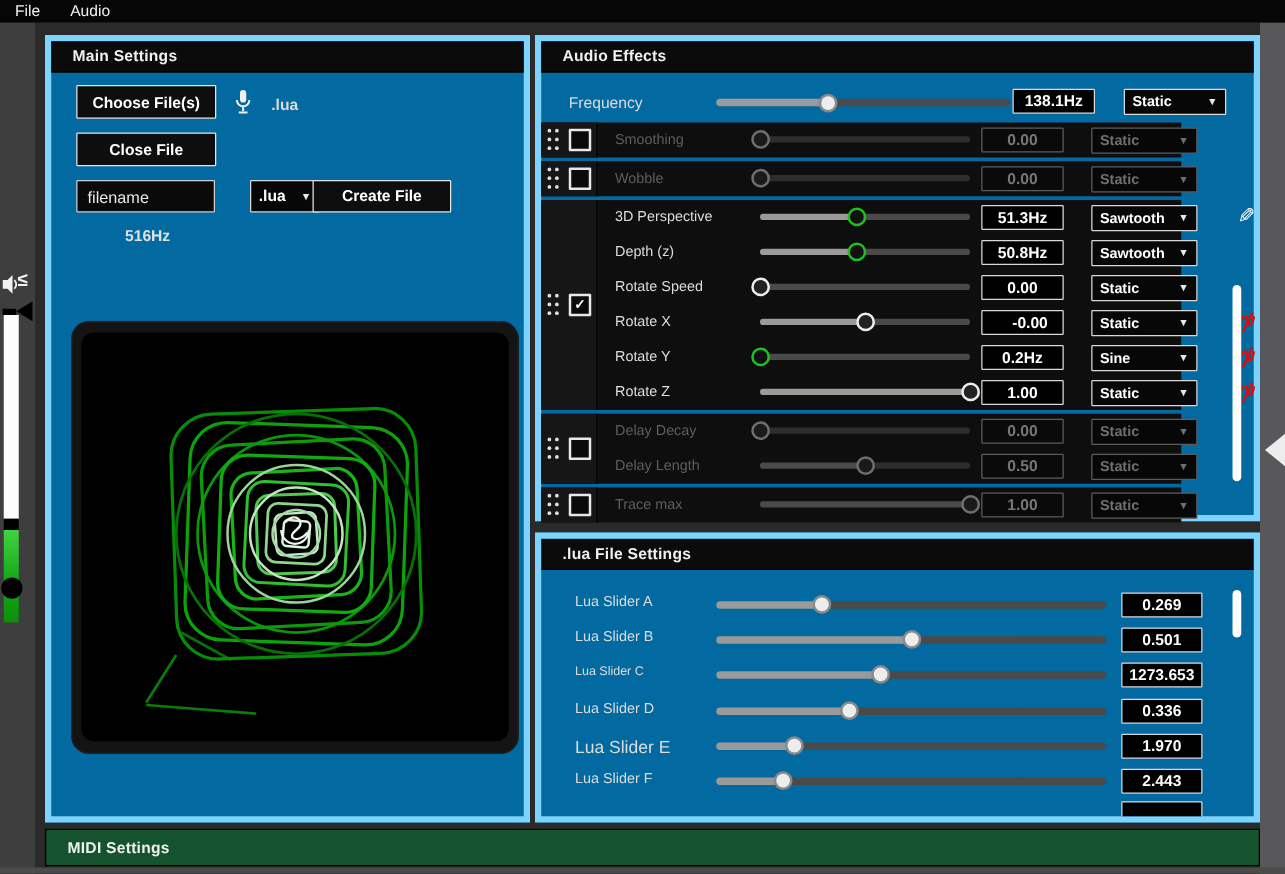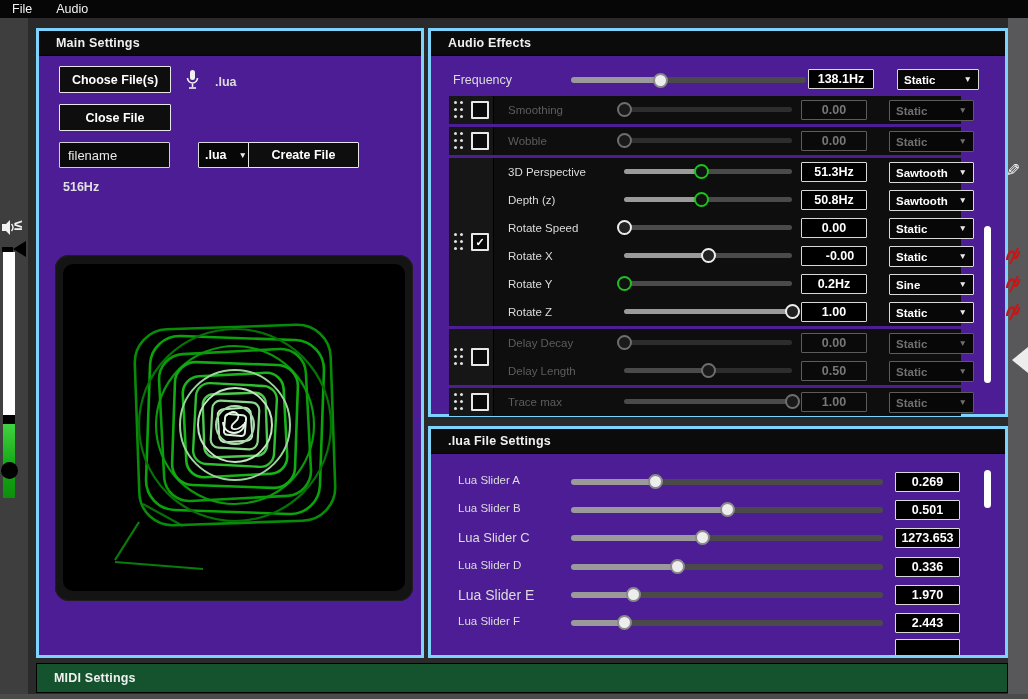--- a/index.html
+++ b/index.html
@@ -11,21 +11,21 @@
   .menu-bar{left:0;top:0;width:1028px;height:18px;background:#060606;display:flex;align-items:center;z-index:30;}
   .menu-item{color:#f2f2f2;font-size:12.5px;padding:0 12px;height:18px;display:flex;align-items:center;cursor:default;}
 
   
   .left-strip{left:0;top:18;width:28px;height:681px;background:#3e3e3e;top:18px;}
   .right-strip{left:1008px;top:18px;width:20px;height:681px;background:#58585a;}
   .content-bg{left:28px;top:18px;width:980px;height:676px;background:#2a2a2a;}
   .bottom-strip{left:0;top:694px;width:1028px;height:5px;background:#4b4b4b;}
 
   
-  .panel{background:#4c1d95;border:3px solid #7dd3fc;box-sizing:border-box;}
+  .panel{background:#0369a1;border:5px solid #7dd3fc;box-sizing:border-box;}
   .panel-header{position:absolute;left:0;top:0;right:0;height:24px;background:#0b0b0b;border-bottom:1px solid #000;
       display:flex;align-items:center;}
   .panel-title{color:#f0f0f0;font-size:12.5px;font-weight:bold;padding-left:17px;letter-spacing:.2px;}
 
   
   .btn{position:absolute;background:#0e0e0e;border:1.5px solid #e6e6e6;border-radius:1px;color:#fff;
       font-size:12.5px;font-weight:bold;display:flex;align-items:center;justify-content:center;
       box-sizing:border-box;cursor:pointer;font-family:"Liberation Sans",sans-serif;}
   .text-input{position:absolute;background:#0a0a0a;border:1.5px solid #cfcfcf;border-radius:1px;color:#e8e8e8;
       font-size:13px;padding:0 0 0 8px;box-sizing:border-box;font-family:"Liberation Sans",sans-serif;outline:none;}
@@ -78,21 +78,21 @@
   .vol-thumb{left:1px;top:462px;width:17px;height:17px;background:#000;border-radius:50%;}
   .vol-arrow{left:13px;top:241px;width:0;height:0;border-top:8px solid transparent;border-bottom:8px solid transparent;border-right:13px solid #000;}
   .vol-tick{left:2px;top:247px;width:11px;height:5px;background:#000;}
   .thresh{left:14px;top:216px;color:#f2f2f2;font-size:15px;font-weight:bold;}
 
   
   .scope-frame{left:16px;top:224px;width:358px;height:346px;background:#141414;border-radius:14px;
       box-shadow:inset 0 0 0 1px #1f1f1f;}
   .scope-screen{position:absolute;left:8px;top:9px;width:342px;height:327px;background:#000;border-radius:10px;overflow:hidden;}
 
-  .freq-readout{position:absolute;color:#e0e0e0;font-size:12.5px;font-weight:bold;}
+  .freq-readout{position:absolute;color:#e0e0e0;font-size:12.5px;font-weight:bold;margin-left:35px;}
   .small-label{position:absolute;color:#dcdcdc;font-size:12.5px;}
 </style>
 </head>
 <body>
 
 <div class="abs menu-bar">
   <div class="menu-item">File</div>
   <div class="menu-item">Audio</div>
 </div>
 
@@ -177,21 +177,21 @@
 
   <span class="small-label" style="left:22px;top:42px;">Frequency</span>
   <div class="track" id="freq-track" style="left: 140px; top: 46px; width: 235px; background: linear-gradient(to right, rgb(154, 154, 154) 38%, rgb(74, 74, 74) 38%);"></div>
   <div class="thumb fill-white" id="freq-thumb" style="top: 42px; left: 222.3px;"></div>
   <div class="value-box" style="left:377px;top:38px;width:66px;height:20px;">138.1Hz</div>
   <div class="dropdown" style="left:449px;top:38px;width:82px;height:21px;">
     <span>Static</span>
     <span class="dd-arrow">▼</span>
   </div>
 
-  <div class="rows-wrap" id="effect-groups" style="left:18px;top:65px;width:512px;">
+  <div class="rows-wrap" id="effect-groups" style="left:0;top:65px;width:512px;">
       <div class="egroup" style="height: 28px;">
         <div class="cell">
           <div class="drag-dots" style="left: 5px; top: 5px;"></div>
           <div class="checkbox" style="top: 5px;"></div>
         </div>
         <div class="rows">
           <div class="erow disabled">
             <span class="erow-label">Smoothing</span>
             <div class="track" style="left: 130px; top: 11px; width: 168px; height: 5px; background: linear-gradient(to right, rgb(74, 74, 74) 0%, rgb(45, 45, 45) 0%);"></div>
             <div class="thumb ring-dim" style="left: 123px; top: 6px;"></div>
@@ -364,21 +364,21 @@
         <div class="thumb fill-white" style="left: 217.24px; top: 45px;"></div>
         <div class="value-box" style="left: 464px; top: 43px; width: 65px; height: 20px;">0.269</div>
       </div>
       <div>
         <span class="small-label" style="left: 27px; top: 73.2px; font-size: 11.5px;">Lua Slider B</span>
         <div class="track" style="left: 140px; top: 78.2px; width: 312px; background: linear-gradient(to right, rgb(154, 154, 154) 50%, rgb(74, 74, 74) 50%);"></div>
         <div class="thumb fill-white" style="left: 289px; top: 73.2px;"></div>
         <div class="value-box" style="left: 464px; top: 71.2px; width: 65px; height: 20px;">0.501</div>
       </div>
       <div>
-        <span class="small-label" style="left: 27px; top: 101.4px; font-size: 13px;">Lua Slider C</span>
+        <span class="small-label" style="left: 27px; top: 101.4px; font-size: 10px;">Lua Slider C</span>
         <div class="track" style="left: 140px; top: 106.4px; width: 312px; background: linear-gradient(to right, rgb(154, 154, 154) 42%, rgb(74, 74, 74) 42%);"></div>
         <div class="thumb fill-white" style="left: 264.04px; top: 101.4px;"></div>
         <div class="value-box" style="left: 464px; top: 99.4px; width: 65px; height: 20px;">1273.653</div>
       </div>
       <div>
         <span class="small-label" style="left: 27px; top: 129.6px; font-size: 11.5px;">Lua Slider D</span>
         <div class="track" style="left: 140px; top: 134.6px; width: 312px; background: linear-gradient(to right, rgb(154, 154, 154) 34%, rgb(74, 74, 74) 34%);"></div>
         <div class="thumb fill-white" style="left: 239.08px; top: 129.6px;"></div>
         <div class="value-box" style="left: 464px; top: 127.6px; width: 65px; height: 20px;">0.336</div>
       </div>

